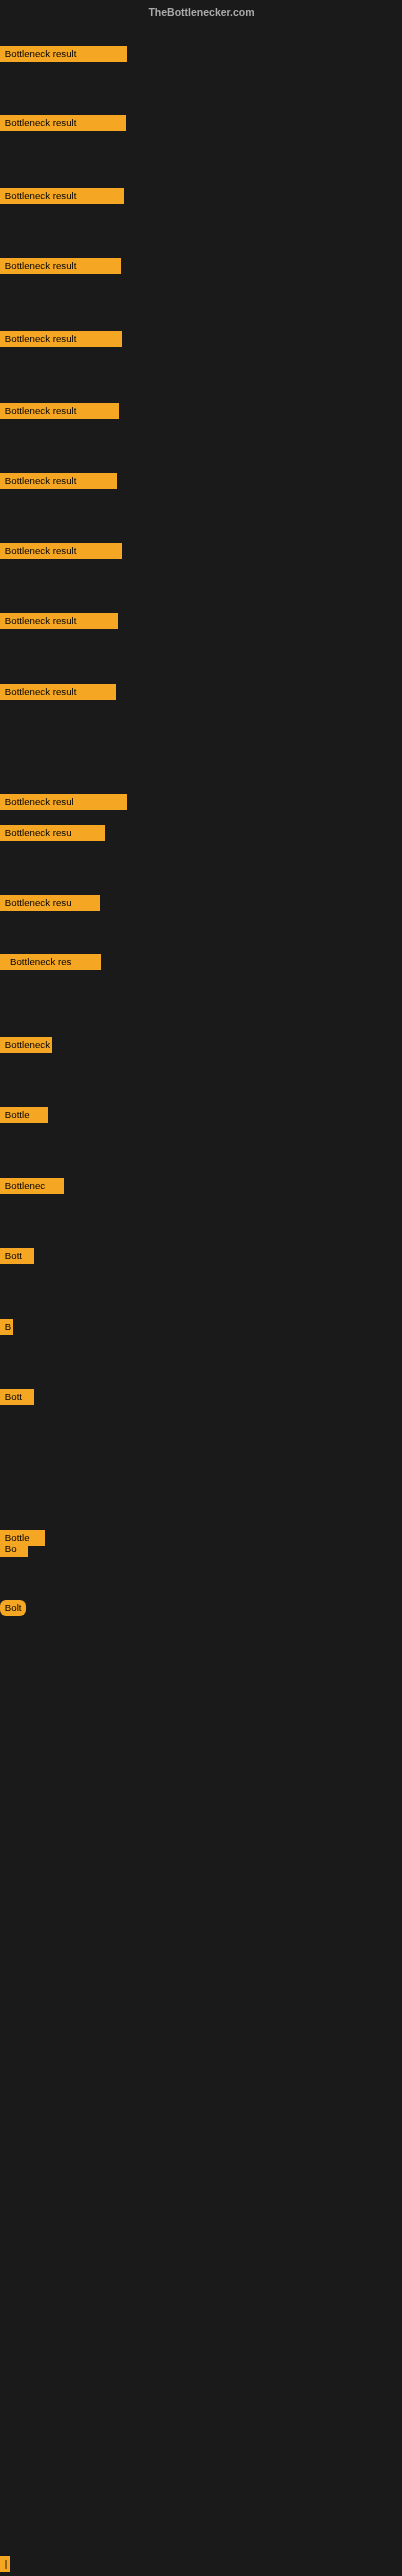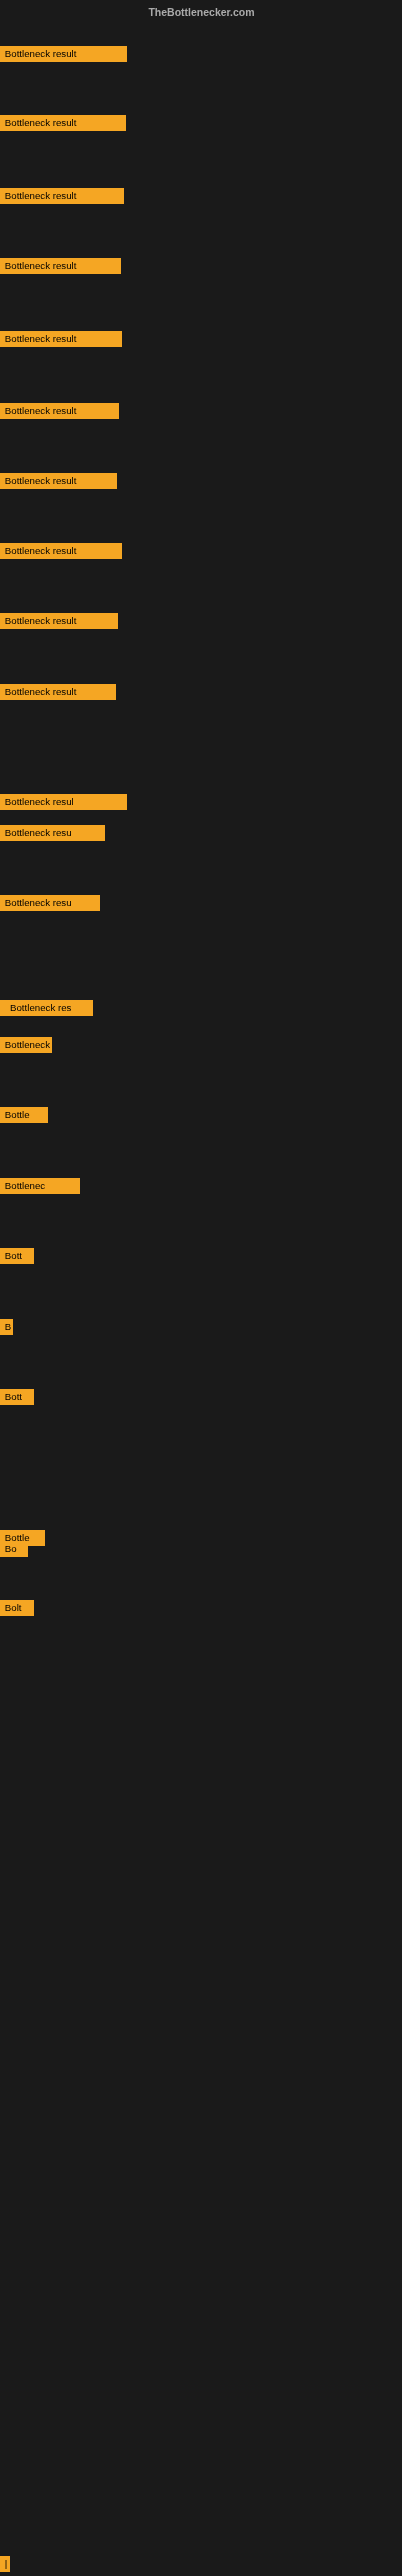--- a/index.html
+++ b/index.html
@@ -44,25 +44,25 @@
     <div class="bottleneck-badge" style="top: 258px; width: 121px;">Bottleneck result</div>
     <div class="bottleneck-badge" style="top: 331px; width: 122px;">Bottleneck result</div>
     <div class="bottleneck-badge" style="top: 403px; width: 119px;">Bottleneck result</div>
     <div class="bottleneck-badge" style="top: 473px; width: 117px;">Bottleneck result</div>
     <div class="bottleneck-badge" style="top: 543px; width: 122px;">Bottleneck result</div>
     <div class="bottleneck-badge" style="top: 613px; width: 118px;">Bottleneck result</div>
     <div class="bottleneck-badge" style="top: 684px; width: 116px;">Bottleneck result</div>
     <div class="bottleneck-badge" style="top: 754px; width: 127px; margin-top: 40px;">Bottleneck resul</div>
     <div class="bottleneck-badge" style="top: 825px; width: 105px;">Bottleneck resu</div>
     <div class="bottleneck-badge" style="top: 895px; width: 100px;">Bottleneck resu</div>
-    <div class="bottleneck-badge" style="top: 1000px; width: 93px; padding-left: 10px;">Bottleneck res</div>
+    <div class="bottleneck-badge" style="top: 954px; width: 101px; padding-left: 10px;">Bottleneck res</div>
     <div class="bottleneck-badge" style="top: 1037px; width: 52px;">Bottleneck</div>
     <div class="bottleneck-badge" style="top: 1107px; width: 48px;">Bottle</div>
-    <div class="bottleneck-badge" style="top: 1178px; width: 80px;">Bottlenec</div>
+    <div class="bottleneck-badge" style="top: 1178px; width: 64px;">Bottlenec</div>
     <div class="bottleneck-badge" style="top: 1248px; width: 34px;">Bott</div>
     <div class="bottleneck-badge" style="top: 1319px; width: 13px;">B</div>
     <div class="bottleneck-badge" style="top: 1389px; width: 34px;">Bott</div>
     <div class="bottleneck-badge" style="top: 1541px; width: 28px;">Bo</div>
     <div class="bottleneck-badge" style="top: 1530px; width: 45px;">Bottle</div>
-    <div class="bottleneck-badge" style="top: 1600px; width: 34px;">Bolt</div>
+    <div class="bottleneck-badge" style="top: 1600px; width: 26px; border-radius: 6px;">Bolt</div>
     <div class="bottleneck-badge" style="top: 2556px; width: 2.4px;">|</div>
   </div>
 
 
 </body></html>

